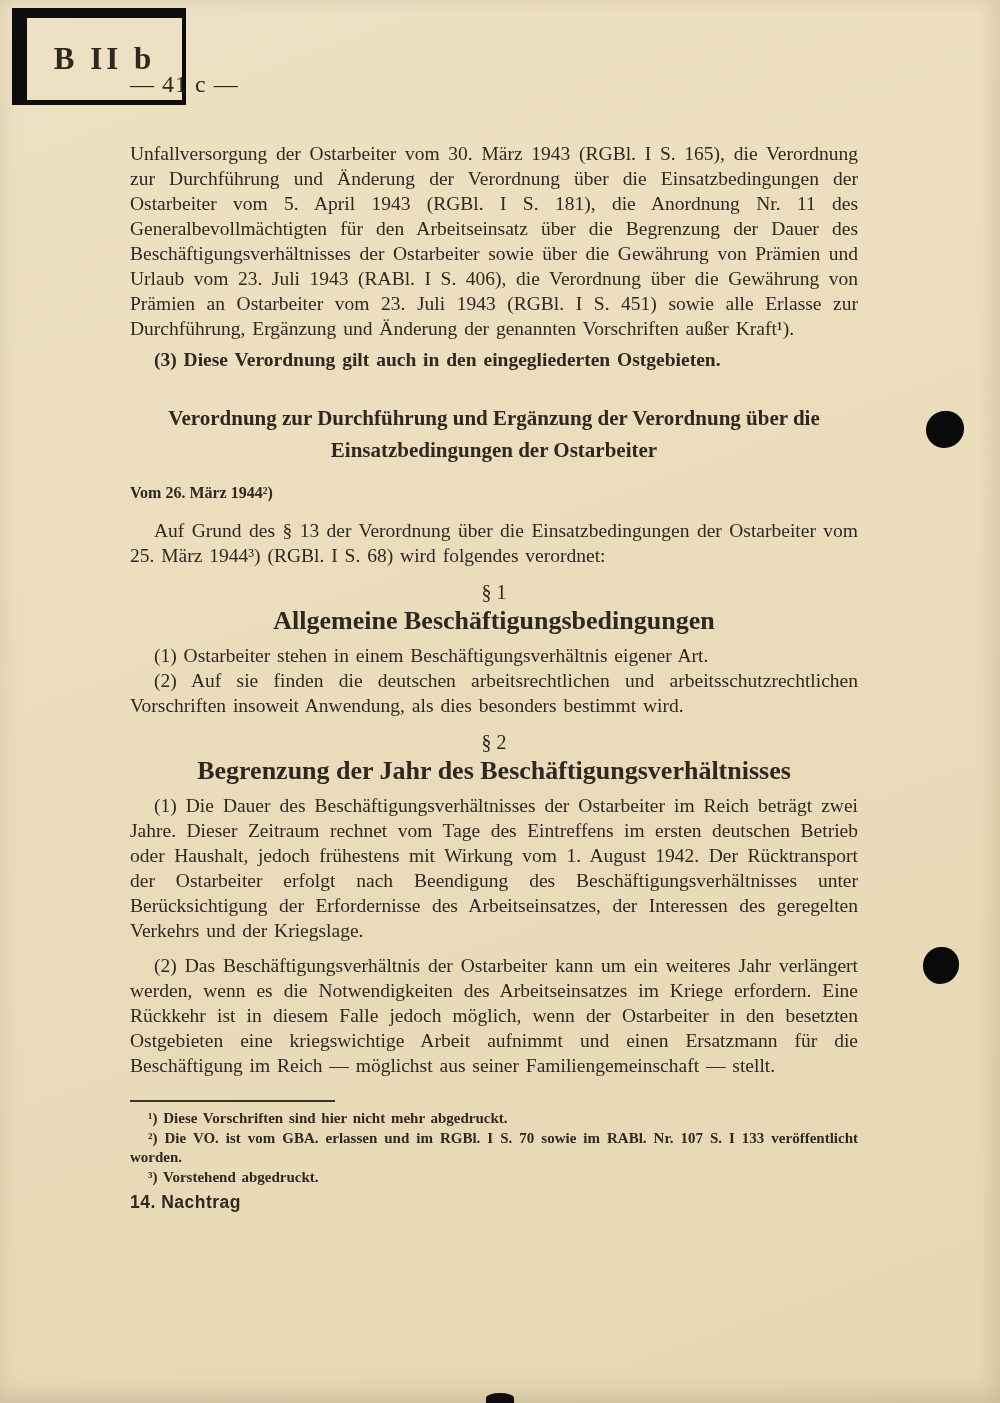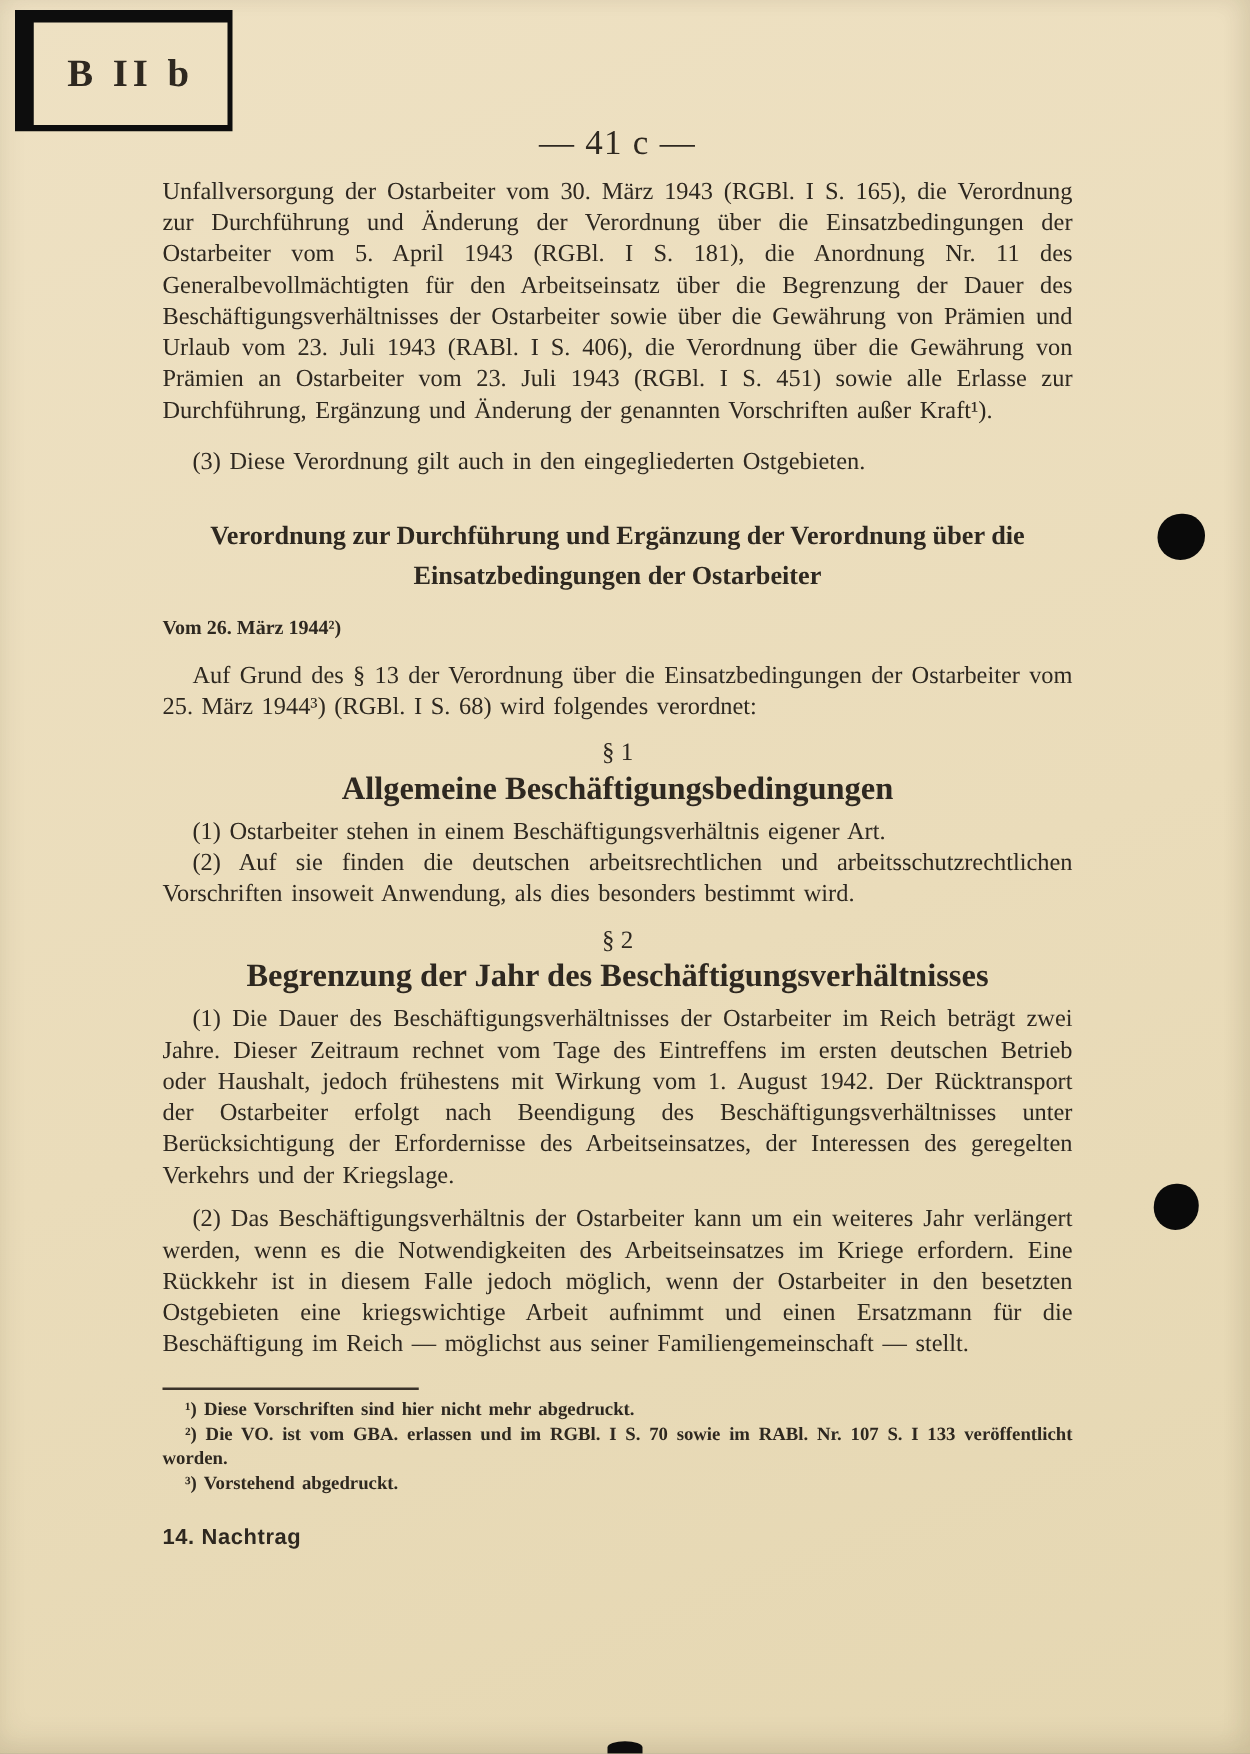--- a/index.html
+++ b/index.html
@@ -31,25 +31,24 @@
     display: flex;
     align-items: center;
     justify-content: center;
     font-weight: bold;
     font-size: 31px;
     letter-spacing: 4px;
   }
 
   .page-number {
     position: absolute;
-    top: 99px;
+    top: 71px;
     left: 130px;
     width: 728px;
-    text-align: center;
-    font-size: 28px;
+    font-size: 24px;
     letter-spacing: 1px;
   }
 
   .text-column {
     position: absolute;
     top: 141px;
     left: 130px;
     width: 728px;
   }
 
@@ -99,21 +98,21 @@
     margin: 0;
     font-size: 15px;
     line-height: 19.5px;
     text-indent: 18px;
     text-align: justify;
     word-spacing: 2px;
     font-weight: bold;
   }
 
   .footer-label {
-    margin-top: 22px;
+    margin-top: 5px;
     font-family: "Liberation Sans", sans-serif;
     font-weight: bold;
     font-size: 17.5px;
     letter-spacing: 0.5px;
   }
 
   .punch-hole {
     position: absolute;
     background: #0a0a0a;
     border-radius: 50% 46% 52% 48%;
@@ -139,21 +138,21 @@
   <div class="corner-box">
     <span>B II b</span>
   </div>
 
   <div class="page-number">— 41 c —</div>
 
   <div class="text-column">
 
     <p class="body">Unfallversorgung der Ostarbeiter vom 30. März 1943 (RGBl. I S. 165), die Verordnung zur Durchführung und Änderung der Verordnung über die Einsatzbedingungen der Ostarbeiter vom 5. April 1943 (RGBl. I S. 181), die Anordnung Nr. 11 des Generalbevollmächtigten für den Arbeitseinsatz über die Begrenzung der Dauer des Beschäftigungsverhältnisses der Ostarbeiter sowie über die Gewährung von Prämien und Urlaub vom 23. Juli 1943 (RABl. I S. 406), die Verordnung über die Gewährung von Prämien an Ostarbeiter vom 23. Juli 1943 (RGBl. I S. 451) sowie alle Erlasse zur Durchführung, Ergänzung und Änderung der genannten Vorschriften außer Kraft¹).</p>
 
-    <p class="body indent" style="margin-top:16px;">(3) Diese Verordnung gilt auch in den eingegliederten Ostgebieten.</p>
+    <p class="body indent" style="margin-top:6px;font-weight:bold;">(3) Diese Verordnung gilt auch in den eingegliederten Ostgebieten.</p>
 
     <h2 class="heading">Verordnung zur Durchführung und Ergänzung der Verordnung über die Einsatzbedingungen der Ostarbeiter</h2>
 
     <h3 class="heading-date">Vom 26. März 1944²)</h3>
 
     <p class="body indent">Auf Grund des § 13 der Verordnung über die Einsatzbedingungen der Ostarbeiter vom 25. März 1944³) (RGBl. I S. 68) wird folgendes verordnet:</p>
 
     <div class="section-number">§ 1</div>
     <div class="section-title">Allgemeine Beschäftigungsbedingungen</div>
 

